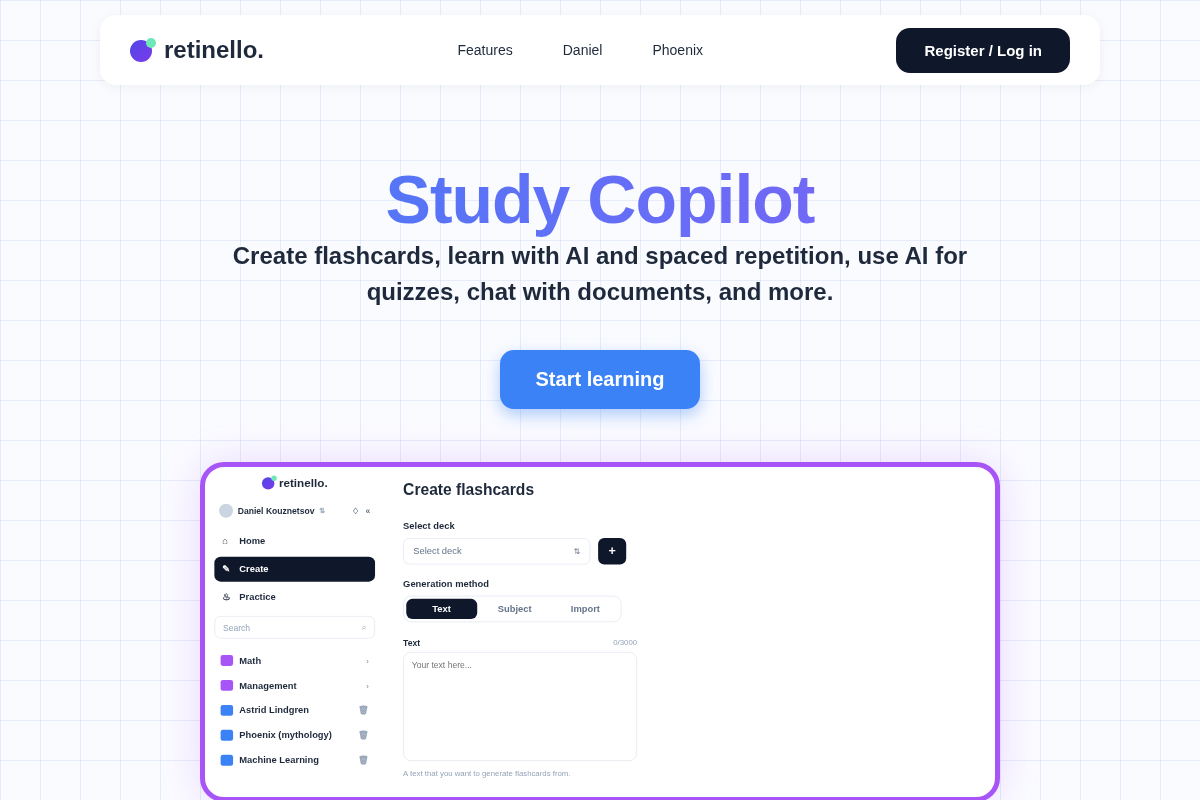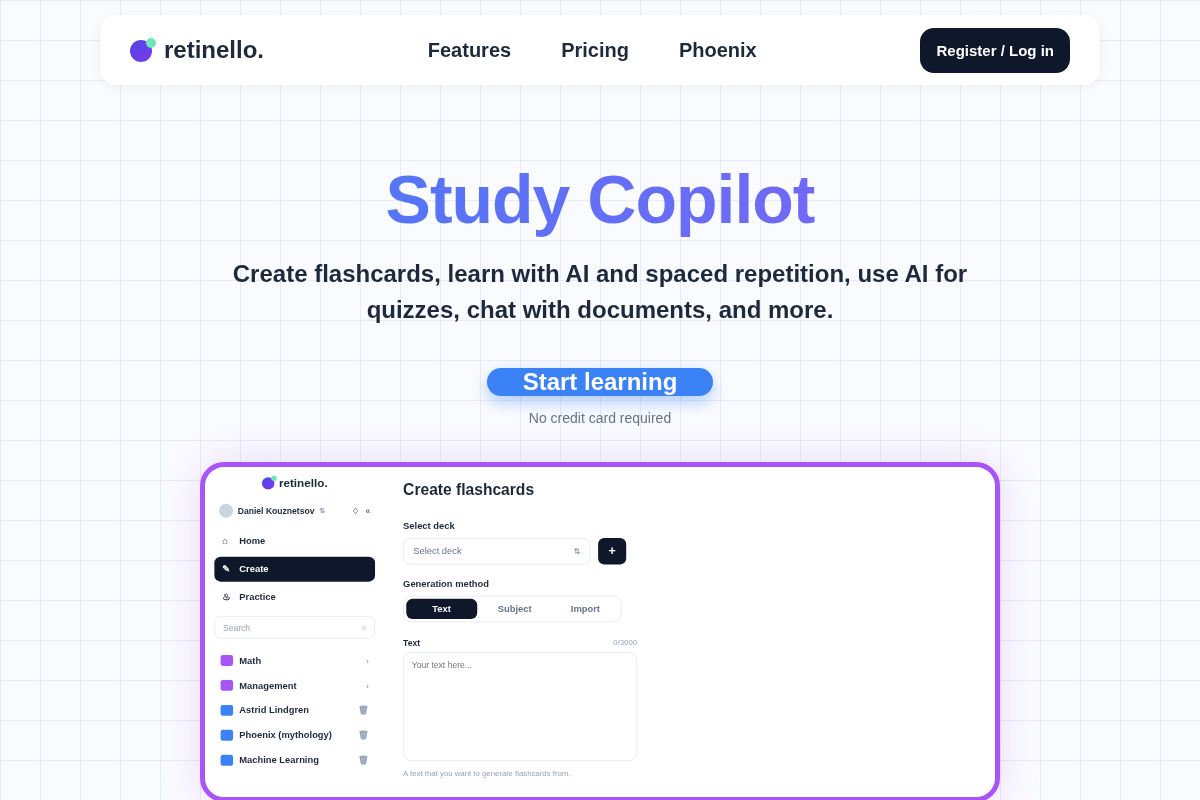--- a/index.html
+++ b/index.html
@@ -56,31 +56,31 @@
 .brand-text {
   font-size: 24px;
   font-weight: 800;
   color: #1e293b;
 }
 .nav-links {
   display: flex;
   gap: 50px;
 }
 .nav-link {
-  font-size: 20px;
-  font-weight: 700;
+  font-size: 14px;
+  font-weight: 400;
   color: #1e293b;
   cursor: pointer;
 }
 .register-btn {
   background: #0f172a;
   color: #fff;
   font-weight: 600;
   font-size: 15px;
-  padding: 14px 16px;
+  padding: 14px 28px;
   border-radius: 14px;
   border: none;
   cursor: pointer;
 }
 .hero {
   position: absolute;
   top: 160px;
   left: 0; right: 0;
   text-align: center;
 }
@@ -90,38 +90,37 @@
   color: #3b82f6;
   margin-bottom: 6px;
 }
 .hero-title {
   font-size: 68px;
   font-weight: 900;
   background: linear-gradient(90deg, #3b82f6, #8b5cf6);
   -webkit-background-clip: text;
   background-clip: text;
   color: transparent;
-  margin-bottom: 18px;
   letter-spacing: -1px;
   text-align: center;
 }
 .hero-sub {
   font-size: 24px;
   font-weight: 600;
   color: #1e293b;
   max-width: 820px;
   margin: 0 auto 40px;
   line-height: 1.5;
 }
 .cta-btn {
   background: #3b82f6;
   color: #fff;
   font-weight: 700;
-  font-size: 24px;
-  padding: 0 36px;
+  font-size: 20px;
+  padding: 18px 36px;
   border-radius: 14px;
   border: none;
   cursor: pointer;
   box-shadow: 0 6px 16px rgba(59,130,246,0.4);
 }
 .cta-note {
   margin-top: 14px;
   font-size: 14px;
   color: #64748b;
   font-weight: 500;
@@ -242,31 +241,30 @@
 <div class="navbar">
   <div class="brand">
     <div class="logo">
       <div class="logo-dot1"></div>
         <div class="logo-dot2"></div>
     </div>
     <span class="brand-text">retinello.</span>
   </div>
   <div class="nav-links">
     <span class="nav-link">Features</span>
-    <span class="nav-link">Pricing</span>
+    <span class="nav-link">Daniel</span>
     <span class="nav-link">Phoenix</span>
   </div>
   <button class="register-btn">Register / Log in</button>
 </div>
 
 <div class="hero">
   <div class="hero-title">Study Copilot</div>
   <div class="hero-sub">Create flashcards, learn with AI and spaced repetition, use AI for quizzes, chat with documents, and more.</div>
   <button class="cta-btn">Start learning</button>
-  <div class="cta-note">No credit card required</div>
 </div>
 
 <div class="preview-frame">
   <div class="preview-inner">
     <div class="side">
       <div class="side-brand">
         <div class="side-logo-dot1">
             <div class="side-logo-dot2"></div>
           </div>
         <span class="side-brand-text">retinello.</span>

